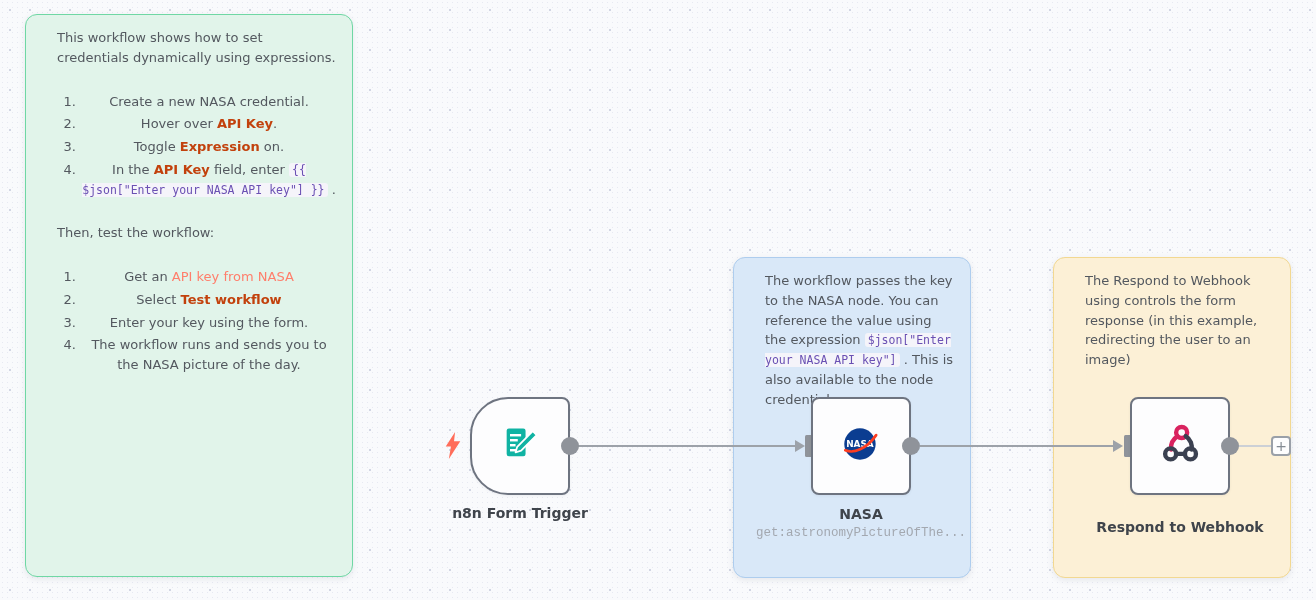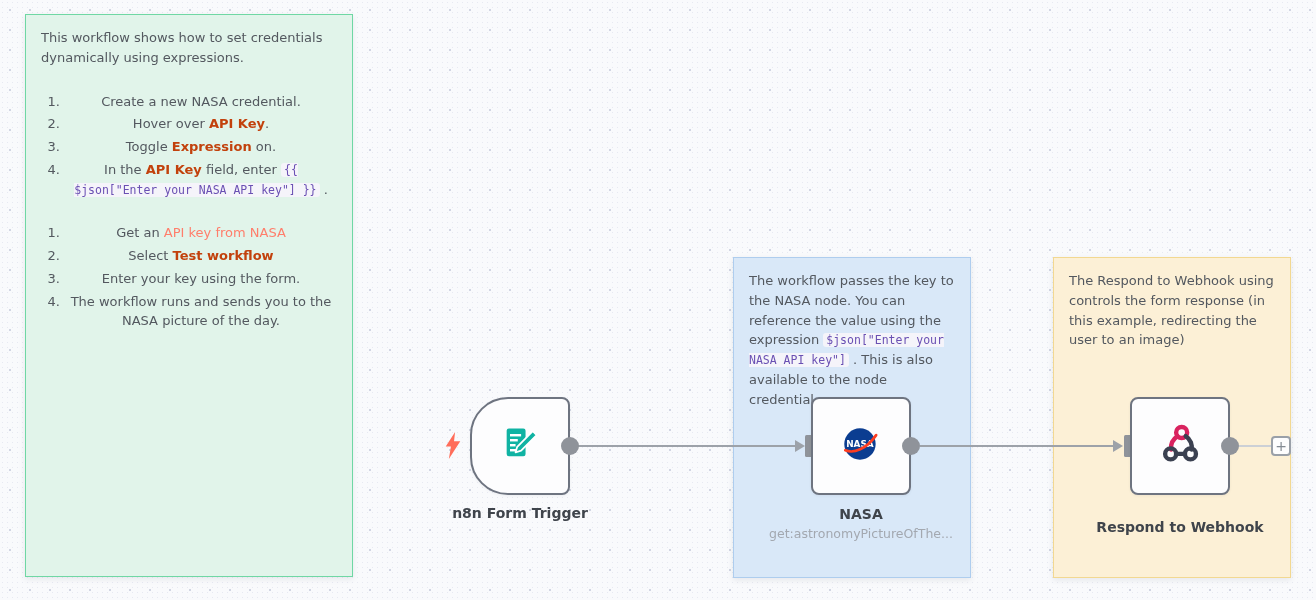--- a/index.html
+++ b/index.html
@@ -10,22 +10,23 @@
     position: relative; width: 1316px; height: 600px; overflow: hidden;
     background-color: #f9fafc;
     background-image:
       radial-gradient(circle, #d2d6e3 1.2px, transparent 1.4px),
       radial-gradient(circle, #e7e9f2 0.8px, transparent 1px);
     background-size: 20px 20px, 5px 5px;
   }
 
   
   .note {
-    position: absolute; border-radius: 0; border: 1.5px solid;
+    position: absolute; border-radius: 12px; border: 1.5px solid;
     box-shadow: 0 2px 6px rgba(60,70,90,0.10);
+    padding-left: 16px;
   }
   .note-green  { background: #e1f4ea; border-color: #6fd7a4; }
   .note-yellow { background: #fcf0d6; border-color: #f2d891; }
   .note-blue   { background: #d9e8f8; border-color: #aecdee; }
 
   .note-content { padding: 13px 15px; color: #53585f; font-size: 13px; line-height: 1.52; }
   .note-content p { margin: 0 0 24px; }
   .note-content p:last-child { margin-bottom: 0; }
   .note-content ol { margin: 0 0 24px; padding-left: 23px; }
   .note-content li { margin-bottom: 3px; padding-left: 1px; text-align: center; }
@@ -88,20 +89,21 @@
 
   <div class="note note-green" style="left:25px; top:14px; width:328px; height:563px;">
     <div class="note-content">
         <p><span>This workflow shows how to set credentials dynamically using expressions.</span></p>
         <ol>
           <li><span>Create a new NASA credential.</span></li>
           <li><span>Hover over </span><span class="b">API Key</span><span>.</span></li>
           <li><span>Toggle </span><span class="b">Expression</span><span> on.</span></li>
           <li><span>In the </span><span class="b">API Key</span><span> field, enter </span><code>{{ $json["Enter your NASA API key"] }}</code><span> .</span></li>
         </ol>
+        <p><span>Then, test the workflow:</span></p>
         <ol>
           <li><span>Get an </span><span class="lnk">API key from NASA</span></li>
           <li><span>Select </span><span class="b">Test workflow</span></li>
           <li><span>Enter your key using the form.</span></li>
           <li><span>The workflow runs and sends you to the NASA picture of the day.</span></li>
         </ol>
       </div>
   </div>
 
 
@@ -151,21 +153,21 @@
     <span>
       <svg width="46" height="46" viewBox="0 0 44 44">
         <circle cx="21" cy="22" r="15" fill="#0b3d91"></circle>
         <text x="21" y="25" font-size="8.5" font-weight="bold" fill="#ffffff" text-anchor="middle" font-family="DejaVu Sans, sans-serif">NASA</text>
         <path d="M7,28 C15,31.5 27,27 36.5,13.5" stroke="#fc3d21" stroke-width="2.6" fill="none" stroke-linecap="round"></path>
       </svg>
     </span>
   </div>
   <div class="endpoint-dot" style="left:902px; top:437px;"></div>
   <div class="node-label" style="left:861px; top:506px;">NASA</div>
-  <div class="node-subtitle" style="left:861px; top:526px;">get:astronomyPictureOfThe...</div>
+  <div class="node-subtitle" style="left:861px; top:526px;font-family:Liberation Mono, monospace;">get:astronomyPictureOfThe...</div>
 
   <div class="endpoint-rect" style="left:1124px; top:435px;"></div>
   <div class="node" style="left:1130px; top:397px;">
     <span>
       <svg width="44" height="44" viewBox="0 0 40 40" fill="none" stroke-linecap="round">
         <circle cx="21.5" cy="9.5" r="5" stroke="#d9235f" stroke-width="4"></circle>
         <path d="M17.8,12.9 C13.3,15.9 11.4,20.7 12,25" stroke="#d9235f" stroke-width="4"></path>
         <circle cx="11.5" cy="29" r="5" stroke="#3b4151" stroke-width="4"></circle>
         <circle cx="29.5" cy="29" r="5" stroke="#3b4151" stroke-width="4"></circle>
         <path d="M25.2,12.9 C29.7,15.9 31.5,21 30.3,25" stroke="#3b4151" stroke-width="4"></path>

